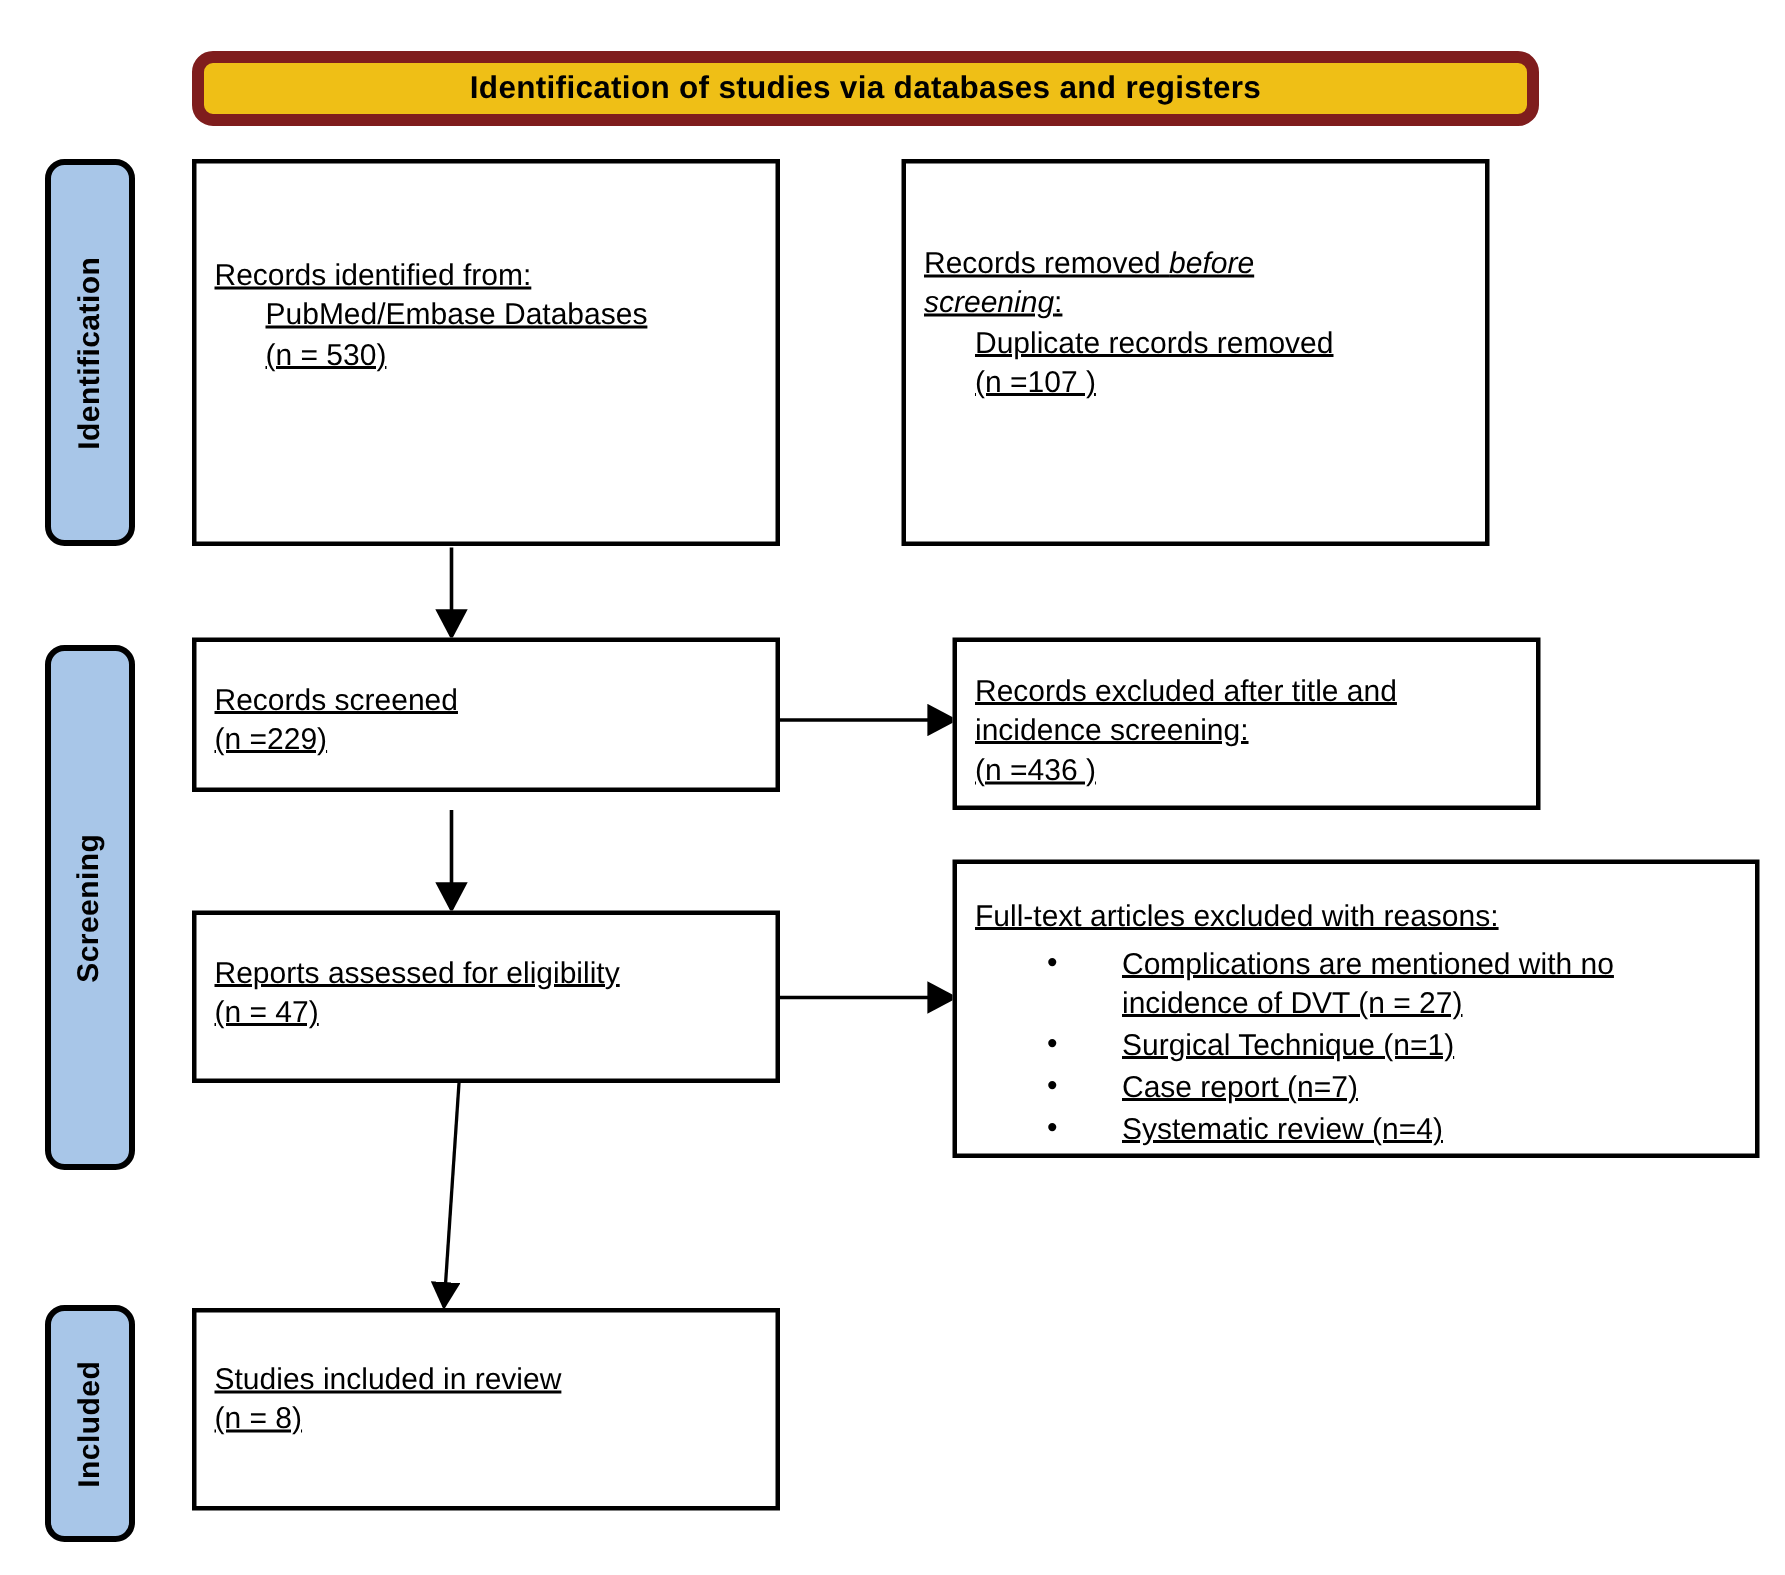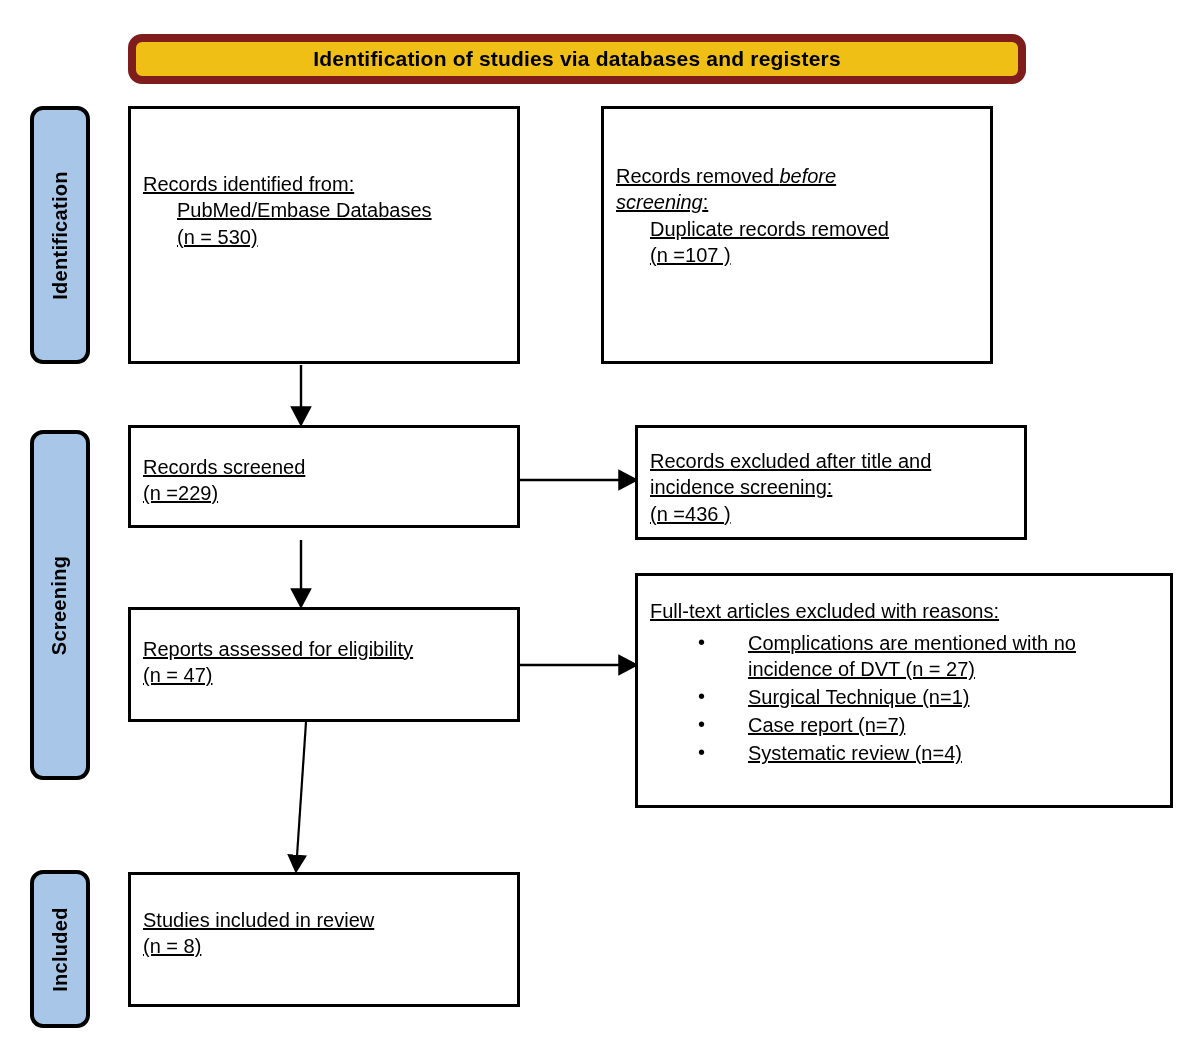--- a/index.html
+++ b/index.html
@@ -173,21 +173,21 @@
     <div class="line">Records excluded after title and</div>
     <div class="line">incidence screening:</div>
     <div class="line">(n =436 )</div>
   </div>
 
   <div class="flow-box" style="left:128px; top:607px; width:392px; height:115px; justify-content:flex-start; padding-top:26px;">
     <div class="line">Reports assessed for eligibility</div>
     <div class="line">(n = 47)</div>
   </div>
 
-  <div class="flow-box" style="left:635px; top:573px; width:538px; height:235px; justify-content:flex-start; padding-top:22px;">
+  <div class="flow-box" style="left:635px; top:573px; width:538px; height:199px; justify-content:flex-start; padding-top:22px;">
     <div class="line">Full-text articles excluded with reasons:</div>
     <ul class="reason-list">
       <li><span>Complications are mentioned with no incidence of DVT (n = 27)</span></li>
       <li><span>Surgical Technique (n=1)</span></li>
       <li><span>Case report (n=7)</span></li>
       <li><span>Systematic review (n=4)</span></li>
     </ul>
   </div>
 
   <div class="flow-box" style="left:128px; top:872px; width:392px; height:135px; justify-content:flex-start; padding-top:32px;">

